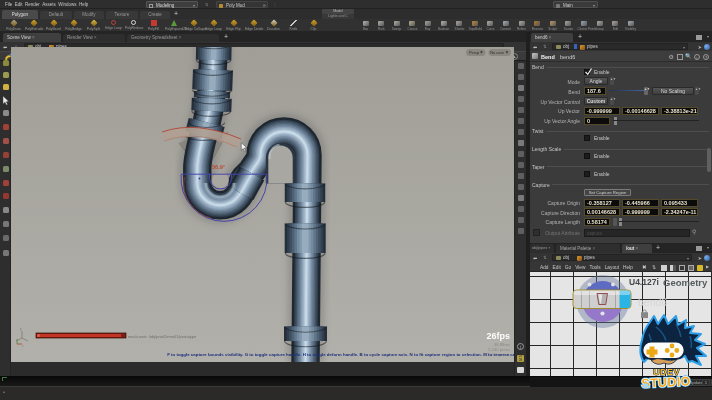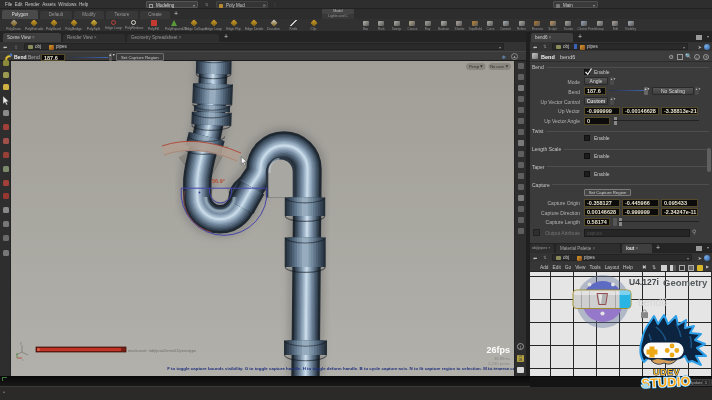--- a/index.html
+++ b/index.html
@@ -213,21 +213,21 @@
  <div class="abs" style="left:14px;top:2px;font-size:5px;font-weight:bold;color:#f0f0f0">Bend</div>
  <div class="abs" style="left:28px;top:2px;font-size:5px;color:#aaa">Bend</div>
  <div class="abs fld" style="left:41px;top:1.5px;width:24px;height:7px">187.6</div>
  <div class="abs" style="left:68px;top:4.5px;width:40px;height:1.6px;background:linear-gradient(90deg,#2a3040,#3f66b0)"></div>
  <div class="abs" style="left:108.5px;top:1px;width:3.5px;height:8px;background:#555;border-radius:1px;color:#ccc;font-size:3.5px;line-height:4px;text-align:center">▲▼</div>
  <div class="abs" style="left:116px;top:1px;width:47.5px;height:8px;background:#3c3c3c;border:1px solid #6e6e6e;border-radius:1px;color:#c8c8c8;font-size:4.3px;text-align:center;line-height:7px">Set Capture Region</div>
  <div class="abs" style="right:24px;top:2px;color:#6fa8dc;font-size:5px">❄</div>
  <div class="abs" style="right:12px;top:1px;width:7px;height:7px;border:1px solid #888;border-radius:50%;color:#aaa;font-size:4px;text-align:center;line-height:6px">▲</div>
 </div>
 
-<div class="abs" id="viewport" style="left:11px;top:61px;width:503px;height:315px;background:linear-gradient(#a09d97,#b1afa9)">
+<div class="abs" id="viewport" style="left:11px;top:47px;width:503px;height:315px;background:linear-gradient(#a09d97,#b1afa9)">
 <svg width="503" height="315" viewBox="11 61 503 315" style="position:absolute;left:0;top:0">
  <defs>
   <linearGradient id="vg" x1="0" y1="0" x2="0" y2="1">
    <stop offset="0" stop-color="#a19e98"></stop>
             <stop offset="1" stop-color="#b2b0aa"></stop>
   </linearGradient>
   <filter id="blr" x="-20%" y="-20%" width="140%" height="140%">
             <feGaussianBlur stdDeviation="3.2"></feGaussianBlur>
           </filter>
  </defs>

